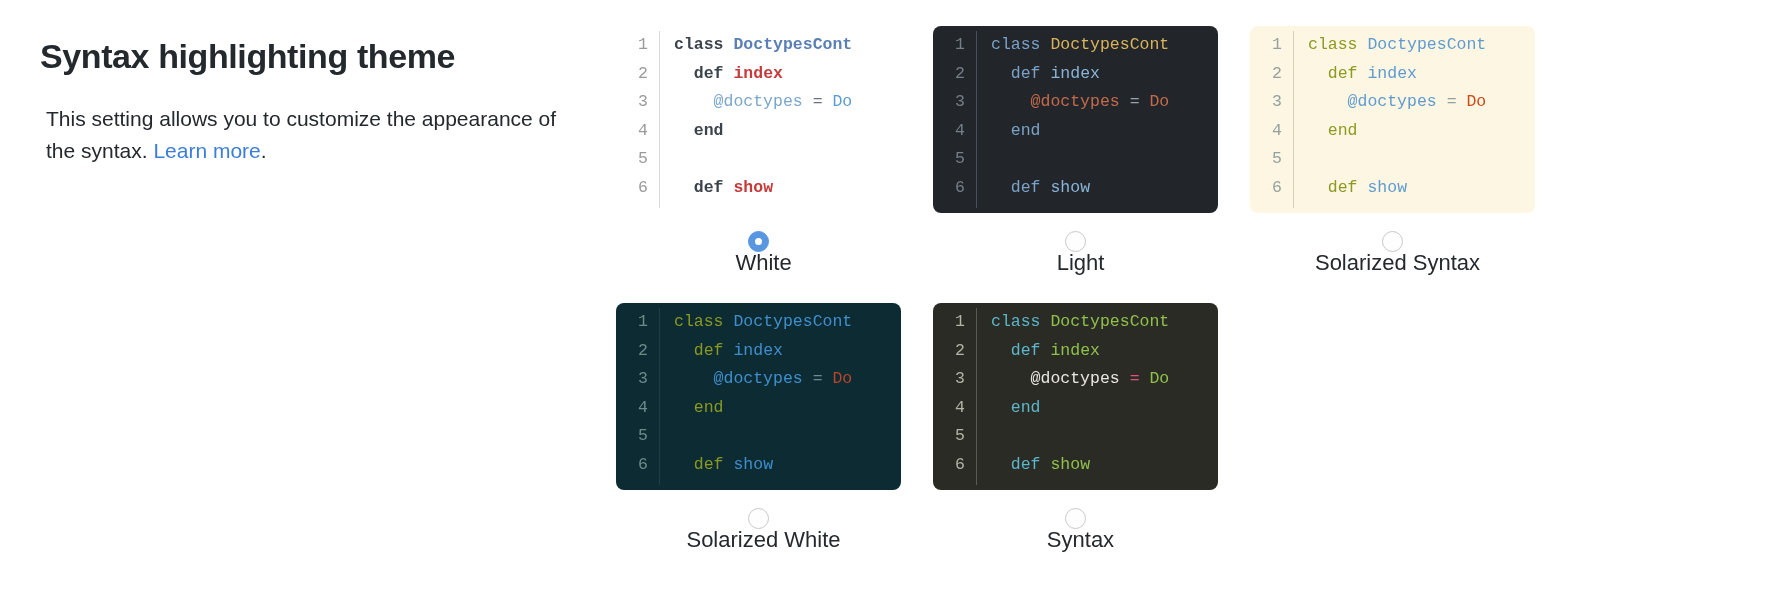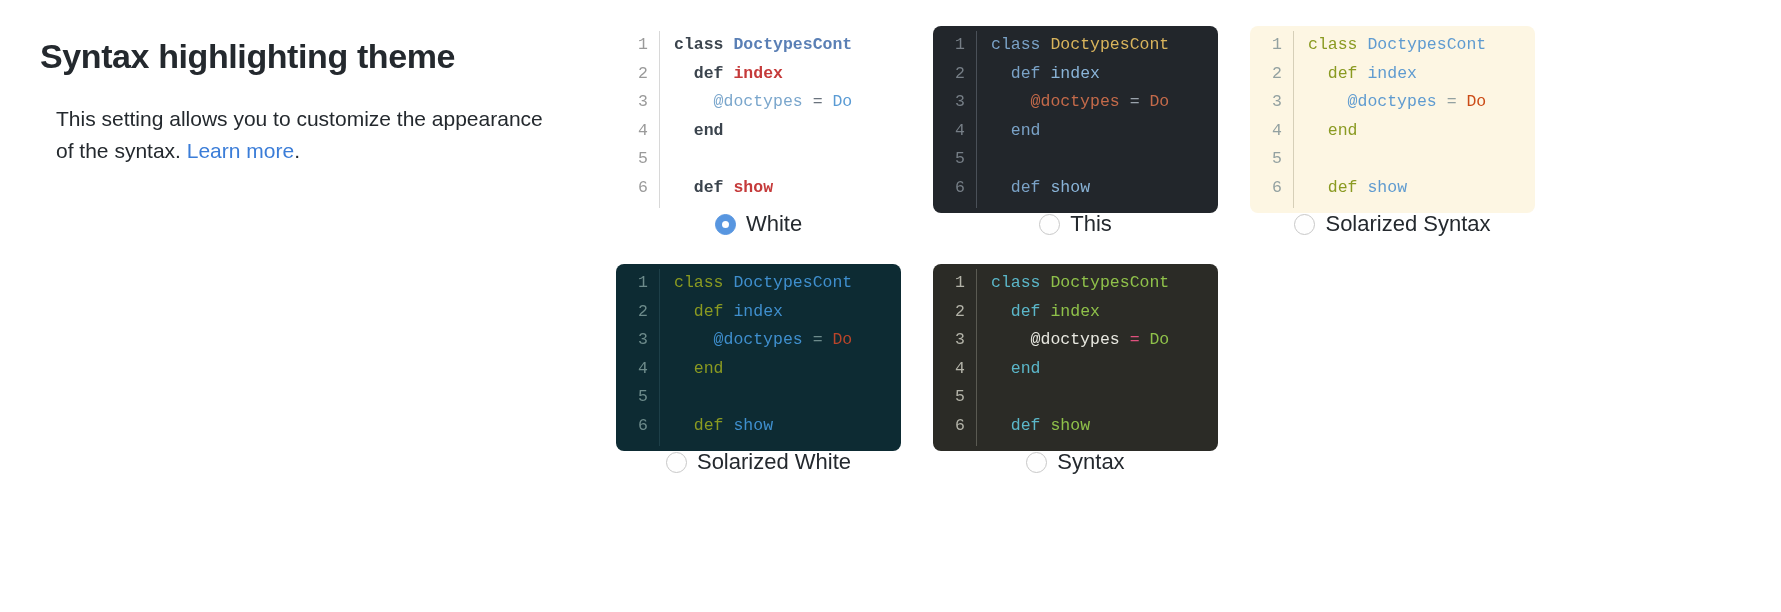--- a/index.html
+++ b/index.html
@@ -36,21 +36,21 @@
     font-weight: 700;
     letter-spacing: -0.4px;
     line-height: 1.2;
     color: #24292e;
     margin: 0 0 26px 0;
   }
   .page-desc {
     font-size: 21px;
     line-height: 1.52;
     color: #24292e;
-    margin: 16px;
+    margin: 6px;
   }
   .learn-more {
     color: #3b7dd8;
     text-decoration: none;
   }
 
   
   .theme-grid {
     position: absolute;
     left: 616px;
@@ -151,22 +151,23 @@
   .t-monokai .code-body { border-left-color: #5a5a52; }
   .t-monokai .kw  { color: #5bb7c9; }
   .t-monokai .cls { color: #8fc14a; }
   .t-monokai .fn  { color: #8fc14a; }
   .t-monokai .ivar{ color: #e8e8e0; }
   .t-monokai .op  { color: #e0517e; }
   .t-monokai .cnst{ color: #8fc14a; }
 
   
   .radio-row {
+    margin-top: 18px;
     display: flex;
-    flex-direction: row;
+    flex-direction: column;
     align-items: center;
     justify-content: center;
     cursor: pointer;
   }
   .radio-dot {
     width: 21px;
     height: 21px;
     border-radius: 50%;
     flex: 0 0 21px;
     border: 1px solid #c8c8c8;
@@ -233,21 +234,21 @@
               <div class="gutter-line">2</div>
               <div class="gutter-line">3</div>
               <div class="gutter-line">4</div>
               <div class="gutter-line">5</div>
               <div class="gutter-line">6</div>
             </div>
             <div class="code-body"><div class="code-line"><span class="kw">class</span><span class=""> </span><span class="cls">DoctypesCont</span></div><div class="code-line"><span>  </span><span class="kw">def</span><span class=""> </span><span class="fn">index</span></div><div class="code-line"><span>    </span><span class="ivar">@doctypes</span><span class=""> </span><span class="op">=</span><span class=""> </span><span class="cnst">Do</span></div><div class="code-line"><span>  </span><span class="kw">end</span></div><div class="code-line">&nbsp;</div><div class="code-line"><span>  </span><span class="kw">def</span><span class=""> </span><span class="fn">show</span></div></div>
           </div>
           <div class="radio-row">
             <span class="radio-dot"></span>
-            <span class="radio-label">This</span>
+            <span class="radio-label">Light</span>
           </div>
         </div>
         <div class="theme-option">
           <div class="code-card t-sollight">
             <div class="gutter">
               <div class="gutter-line">1</div>
               <div class="gutter-line">2</div>
               <div class="gutter-line">3</div>
               <div class="gutter-line">4</div>
               <div class="gutter-line">5</div>

